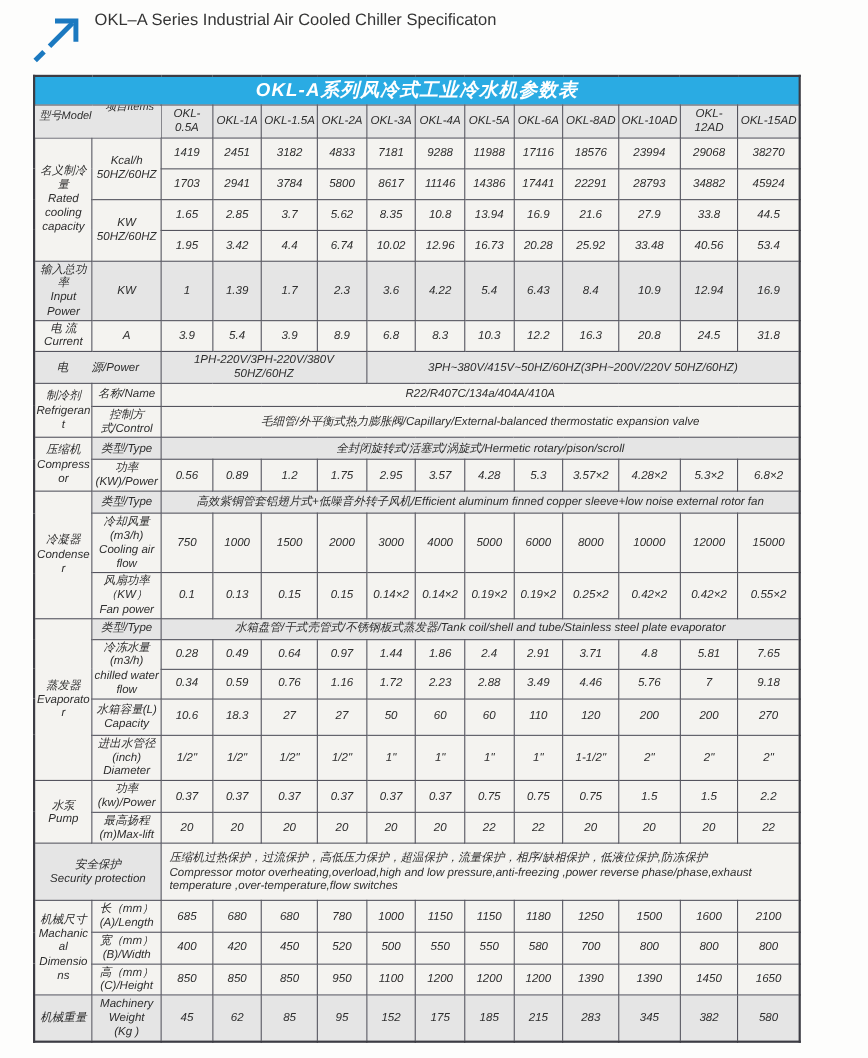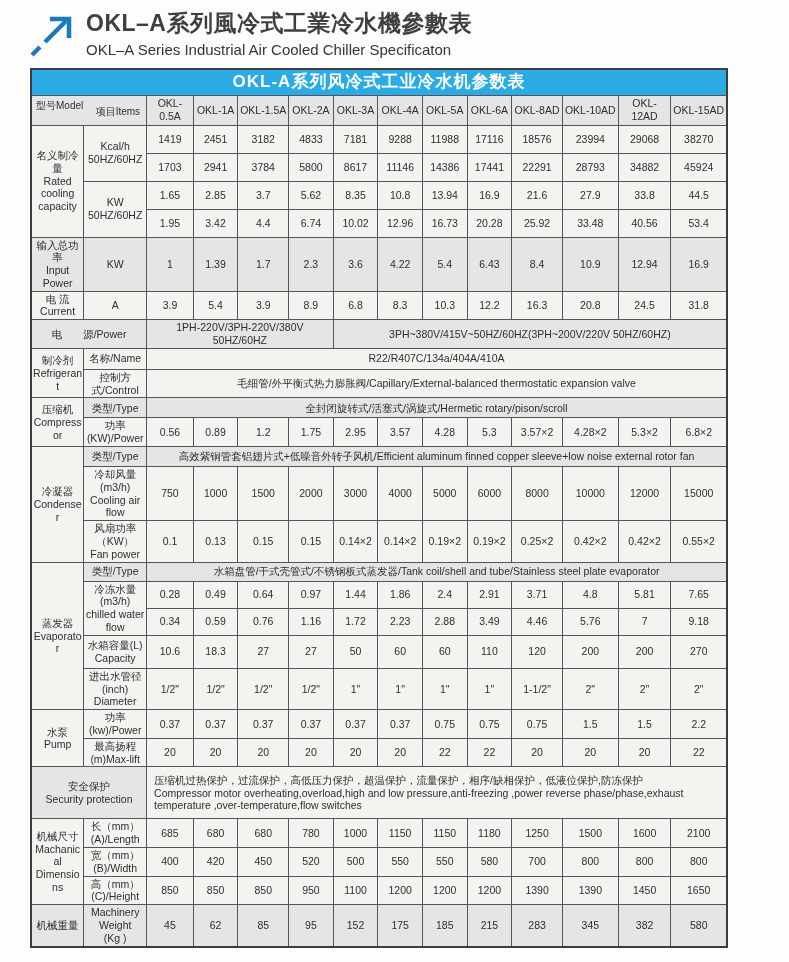--- a/index.html
+++ b/index.html
@@ -12,20 +12,21 @@
   
   .hdr{display:flex;align-items:flex-start;gap:12px;padding-left:28px;}
   .logo{width:46px;height:50px;flex:0 0 auto;margin-top:2px;}
   .titles h1{margin:0;font-size:23px;font-weight:700;color:#3f3f3f;letter-spacing:.5px;}
   .titles h2{margin:2px 0 0 0;font-size:15px;font-weight:400;color:#353535;}
   
   table{
     border-collapse:collapse;table-layout:fixed;
     margin:8px 0 0 30px;width:698px;font-size:10.5px;
     border:2px solid #3c3c44;
+    font-style:italic;
   }
   td{
     border:1px solid #54545e;background:#f4f3f0;
     text-align:center;vertical-align:middle;
     padding:1px 1px;line-height:1.22;white-space:pre-line;
     overflow:hidden;word-wrap:break-word;
   }
   tr.g td, td.g{background:#e5e5e5;}
   td.banner{
     background:#2aabe3;color:#ffffff;
@@ -34,39 +35,38 @@
   td.left{text-align:left;padding:2px 7px;}
   td.corner{
     position:relative;
     background-image:linear-gradient(to bottom right,
       transparent calc(50% - .7px),
       #54545e calc(50% - .7px),
       #54545e calc(50% + .7px),
       transparent calc(50% + .7px));
   }
   .corner .m{position:absolute;left:4px;top:4px;font-size:10px;}
-  .corner .i{position:absolute;right:6px;bottom:6px;font-size:10px;}
+  .corner .i{position:absolute;right:6px;bottom:20px;font-size:10px;}
   
   .notes{margin:14px 0 0 30px;font-size:11px;line-height:15.5px;color:#3a3a3a;width:740px;}
   .notes div{white-space:normal;}
   .i0{margin-left:15px;}
 </style>
 </head>
 <body>
 
 <div class="page">
 
   <div class="hdr">
     <svg class="logo" viewBox="0 0 46 50">
       <polyline points="22,9 41,9 41,28" fill="none" stroke="#1b79c0" stroke-width="4.5"></polyline>
       <line x1="38" y1="11" x2="17" y2="32" stroke="#1b79c0" stroke-width="4.5"></line>
       <line x1="12" y1="37" x2="4" y2="45" stroke="#1b79c0" stroke-width="4.5"></line>
     </svg>
     <div class="titles">
-      <h1>OKL–A系列風冷式工業冷水機參數表</h1>
       <h2>OKL–A Series Industrial Air Cooled Chiller Specificaton</h2>
     </div>
   </div>
 
   <table>
     <colgroup>
       <col style="width:52px">
         <col style="width:62px">
       <col style="width:46px">
         <col style="width:44px">

